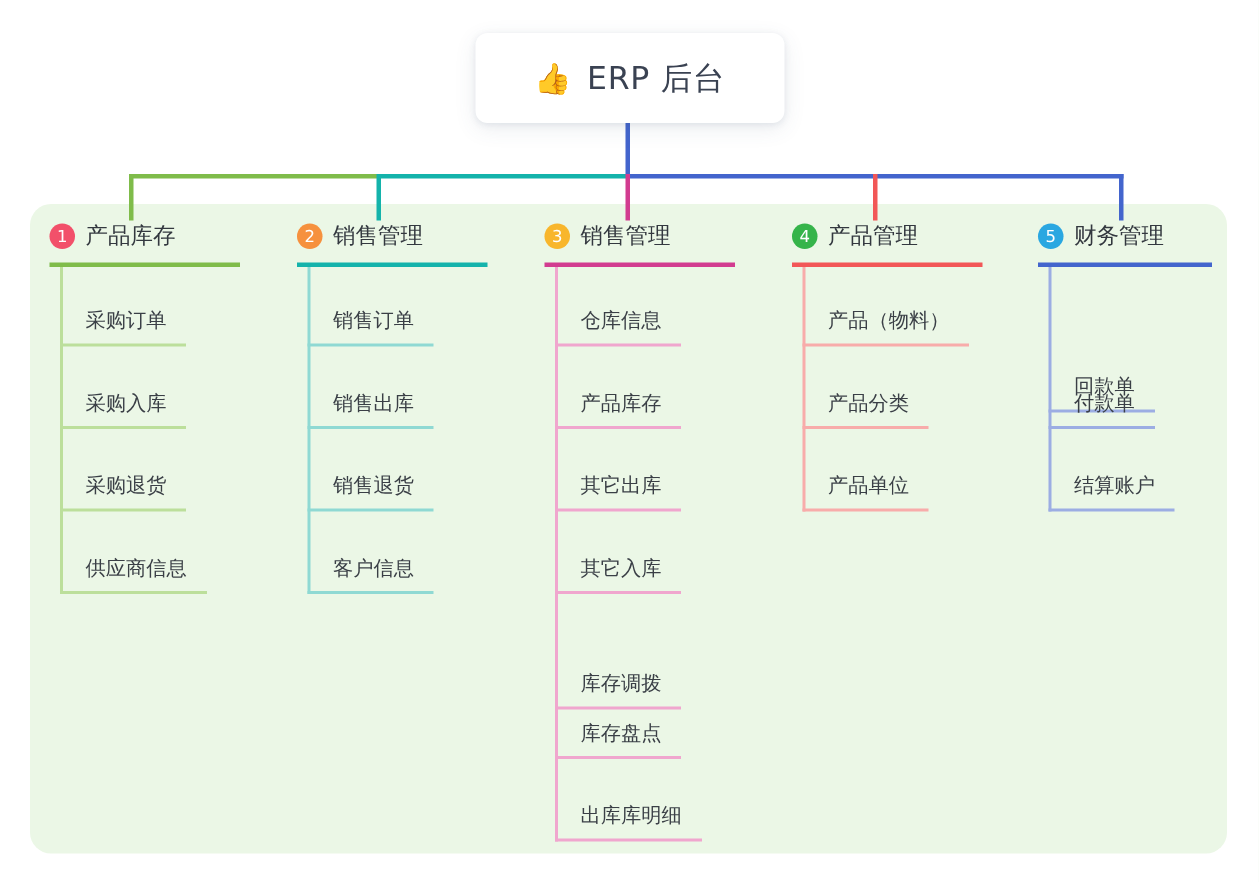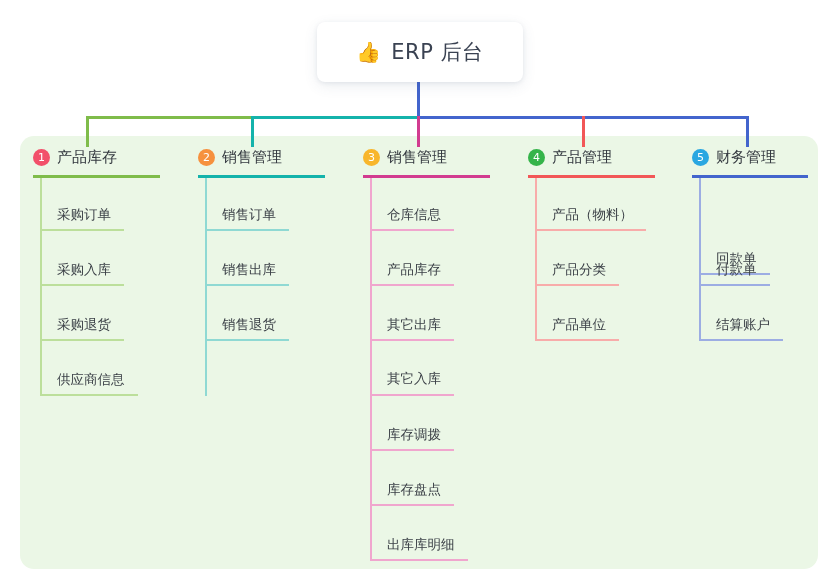--- a/index.html
+++ b/index.html
@@ -41,21 +41,21 @@
   .trunk-1{left:40px;height:220px}
   .trunk-2{left:205px;height:220px}
   .trunk-3{left:370px;height:385px}
   .trunk-4{left:535px;height:165px}
   .trunk-5{left:699px;height:165px}
 
   
   .child{position:absolute;padding:0 13px 7px 17px;border-bottom:2px solid #bbb;font-size:13.5px;line-height:16px;
     color:#3a3f46;white-space:nowrap;z-index:2;}
   .c-1{left:40px}.c-2{left:205px}.c-3{left:370px}.c-4{left:535px}.c-5{left:699px}
-  .r0{top:206px}.r1{top:261px}.r2{top:316px}.r3{top:371px}.r4{top:426px}.r5{top:481px}.r6{top:536px}
+  .r0{top:206px}.r1{top:261px}.r2{top:316px}.r3{top:371px}.r4{top:448px}.r5{top:481px}.r6{top:536px}
 </style>
 </head>
 <body>
 
 <div class="canvas">
 
   <div class="root-node">
     <span class="root-icon">👍</span>
     <span class="root-label">ERP 后台</span>
   </div>
@@ -83,20 +83,21 @@
   <div class="child c-1 r3" style="border-bottom-color: rgb(188, 223, 155);">供应商信息</div>
 
   <div class="branch-title bt-2" style="border-bottom-color: rgb(20, 179, 171);">
     <span class="badge" style="background: rgb(246, 145, 62);">2</span>
     <span>销售管理</span>
   </div>
   <div class="trunk trunk-2" style="background: rgb(143, 217, 211);"></div>
   <div class="child c-2 r0" style="border-bottom-color: rgb(143, 217, 211);">销售订单</div>
   <div class="child c-2 r1" style="border-bottom-color: rgb(143, 217, 211);">销售出库</div>
   <div class="child c-2 r2" style="border-bottom-color: rgb(143, 217, 211);">销售退货</div>
+  <div class="child c-2 r3" style="border-bottom-color: rgb(143, 217, 211);">客户信息</div>
 
   <div class="branch-title bt-3" style="border-bottom-color: rgb(210, 60, 144);">
     <span class="badge" style="background: rgb(248, 182, 44);">3</span>
     <span>销售管理</span>
   </div>
   <div class="trunk trunk-3" style="background: rgb(240, 166, 206);"></div>
   <div class="child c-3 r0" style="border-bottom-color: rgb(240, 166, 206);">仓库信息</div>
   <div class="child c-3 r1" style="border-bottom-color: rgb(240, 166, 206);">产品库存</div>
   <div class="child c-3 r2" style="border-bottom-color: rgb(240, 166, 206);">其它出库</div>
   <div class="child c-3 r3" style="border-bottom-color: rgb(240, 166, 206); font-family: Liberation Serif, serif;">其它入库</div>

